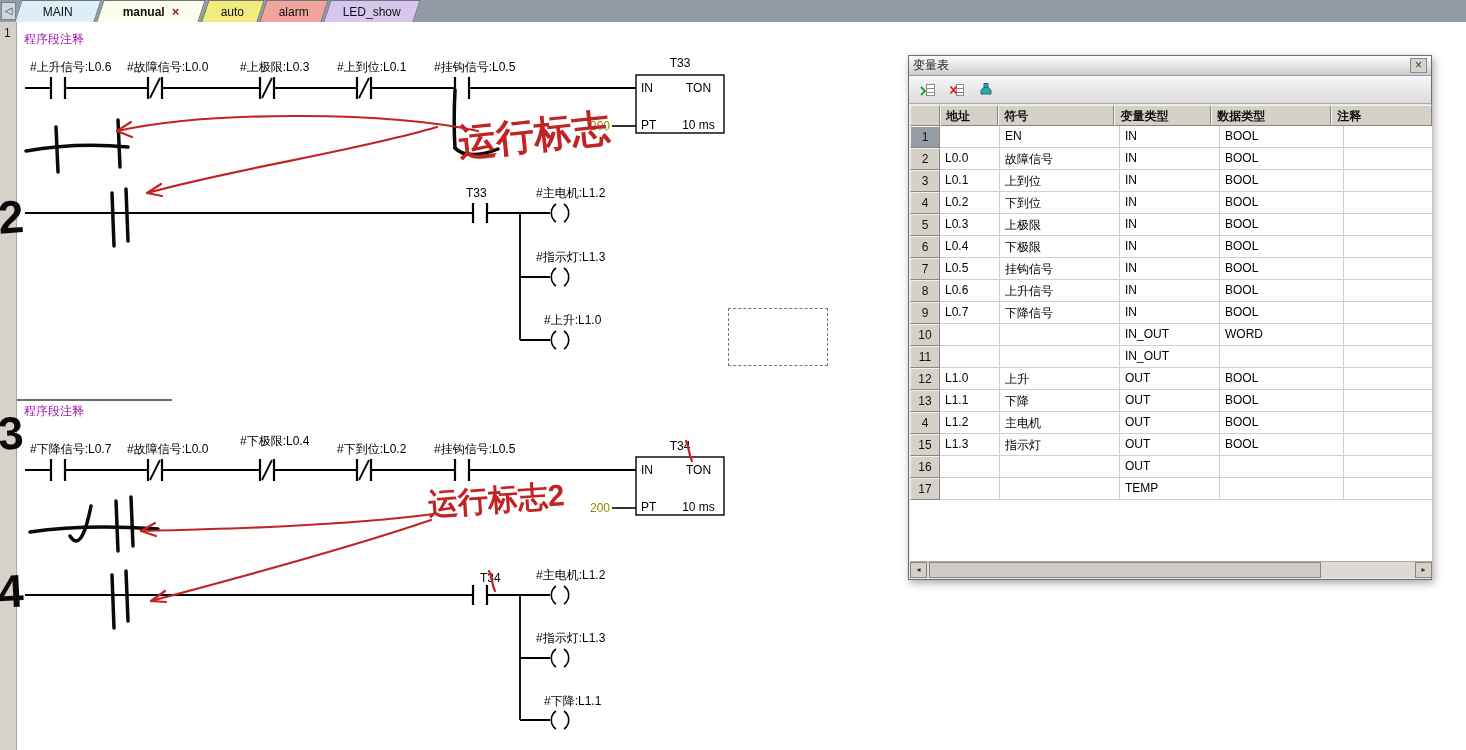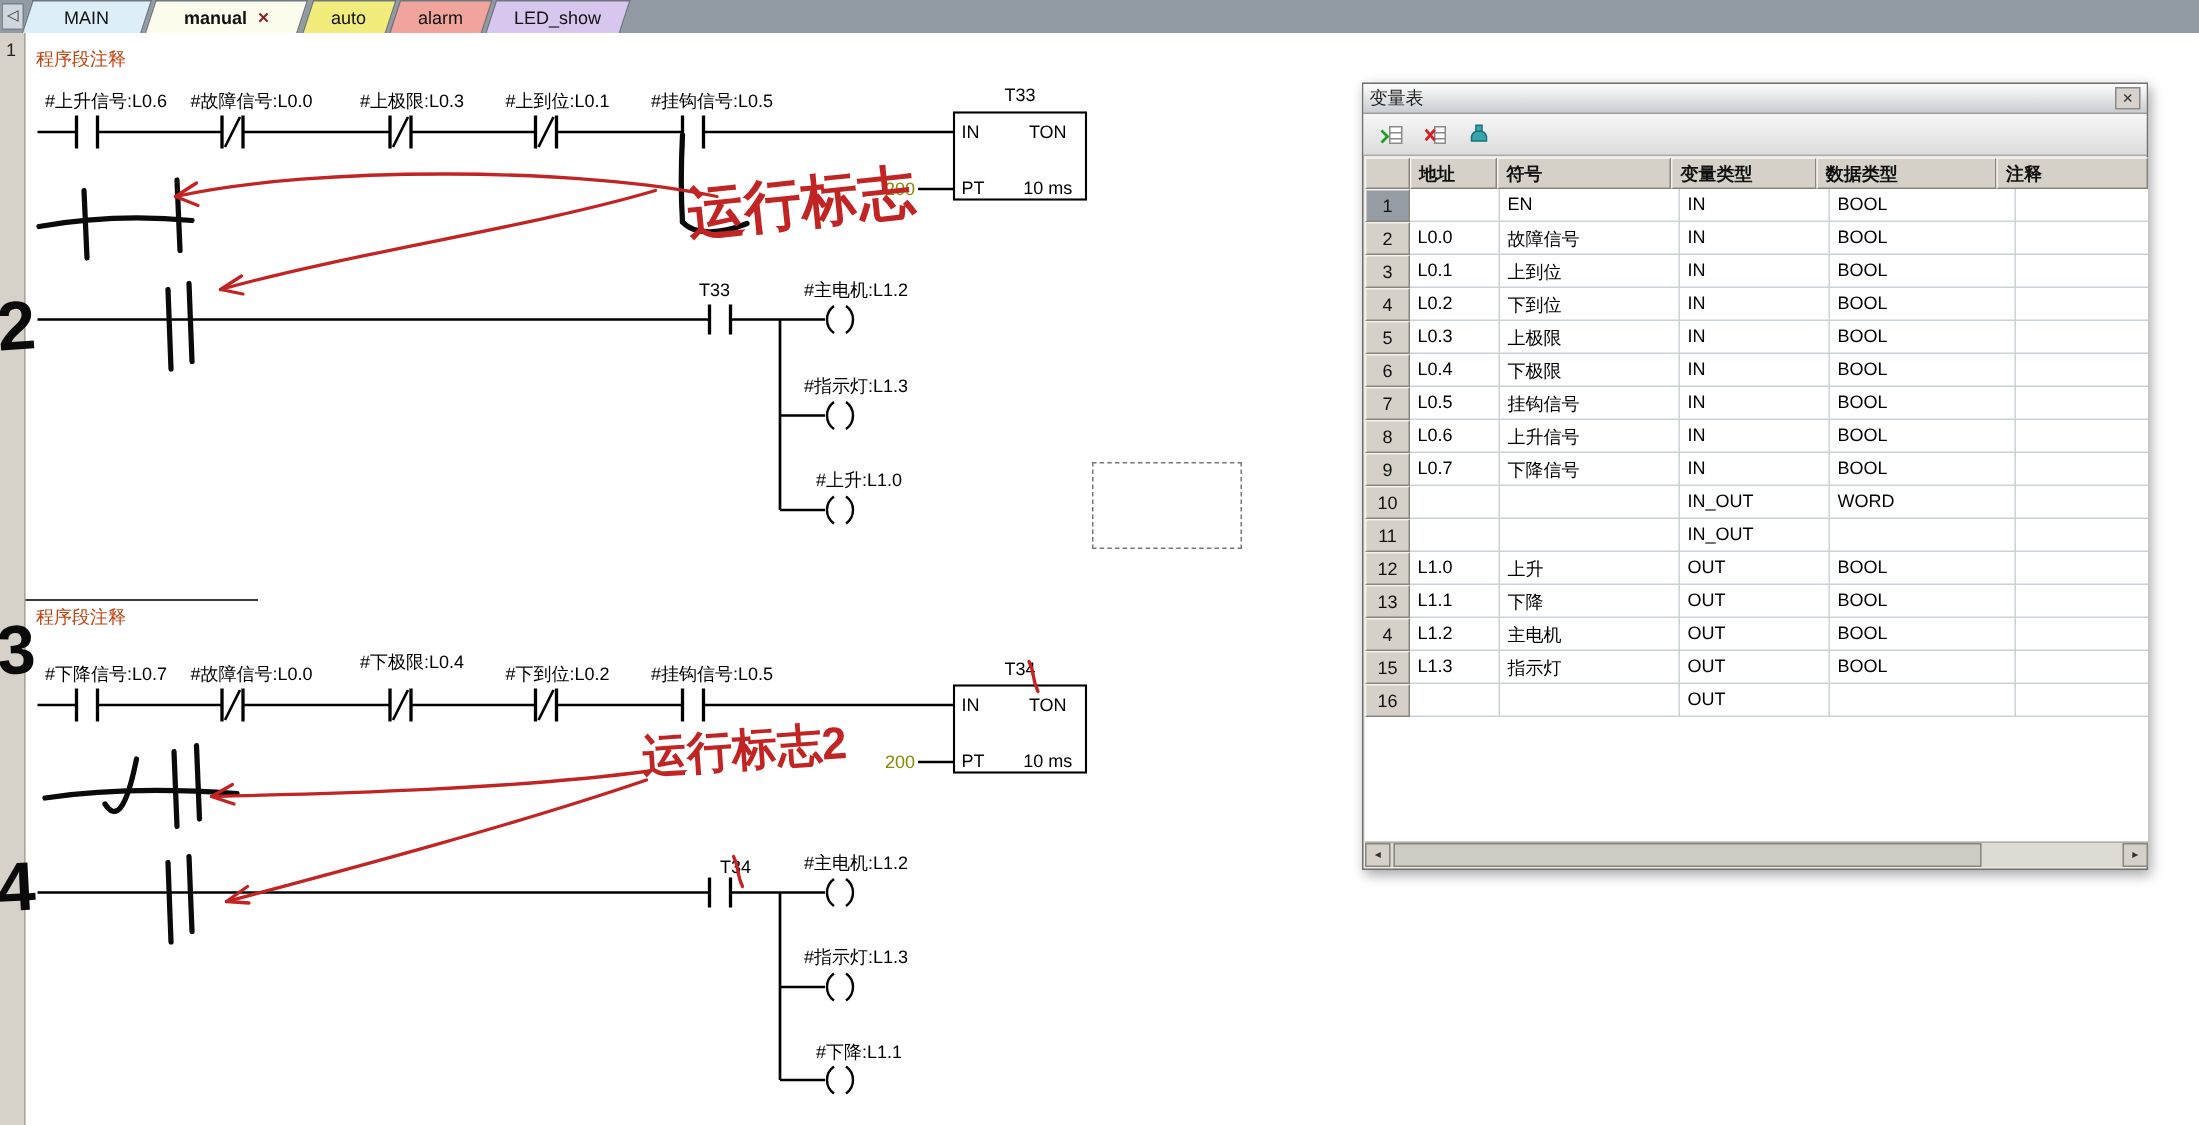--- a/index.html
+++ b/index.html
@@ -22,21 +22,21 @@
   .t-alarm  { left:263px; width:62px;  background:#f0a49c; }
   .t-led    { left:327px; width:90px;  background:#d7c7ef; }
 
   
   #marginstrip { position:absolute; left:0; top:22px; width:17px; height:728px; background:#d6d2ca;
                  border-right:1px solid #a8a49c; z-index:1; }
   #netnum { position:absolute; left:4px; top:26px; font-size:12px; color:#222; z-index:3; }
 
   
   .lbl { position:absolute; font-size:12px; color:#000; white-space:nowrap; z-index:3; }
-  .green { color:#c2410c; }
+  .green { color:#a21caf; }
   .olive { color:#8a8a00; }
   .ctr { text-align:center; }
   .rt { text-align:center; }
 
   .layer { position:absolute; left:0; top:0; z-index:2; }
   #anno { z-index:6; pointer-events:none; }
 
   .rednote { position:absolute; color:#c22424; font-weight:bold; z-index:6; white-space:nowrap; }
   .inkdigit { position:absolute; color:#0a0a0a; z-index:6; font-weight:bold; }
 
@@ -361,20 +361,28 @@
           <div class="dcell w-cm"></div>
         </div>
       <div class="vt-row">
           <div class="ncell">16</div>
           <div class="dcell w-addr"></div>
           <div class="dcell w-sym"></div>
           <div class="dcell w-vt">OUT</div>
           <div class="dcell w-dt"></div>
           <div class="dcell w-cm"></div>
         </div>
+      <div class="vt-row">
+          <div class="ncell">17</div>
+          <div class="dcell w-addr"></div>
+          <div class="dcell w-sym"></div>
+          <div class="dcell w-vt">TEMP</div>
+          <div class="dcell w-dt"></div>
+          <div class="dcell w-cm"></div>
+        </div>
       <div class="vt-hscroll">
         <div class="sb-btn">◂</div>
         <div class="sb-track">
             <div class="sb-thumb"></div>
           </div>
         <div class="sb-btn">▸</div>
       </div>
     </div>
   </div>
 

